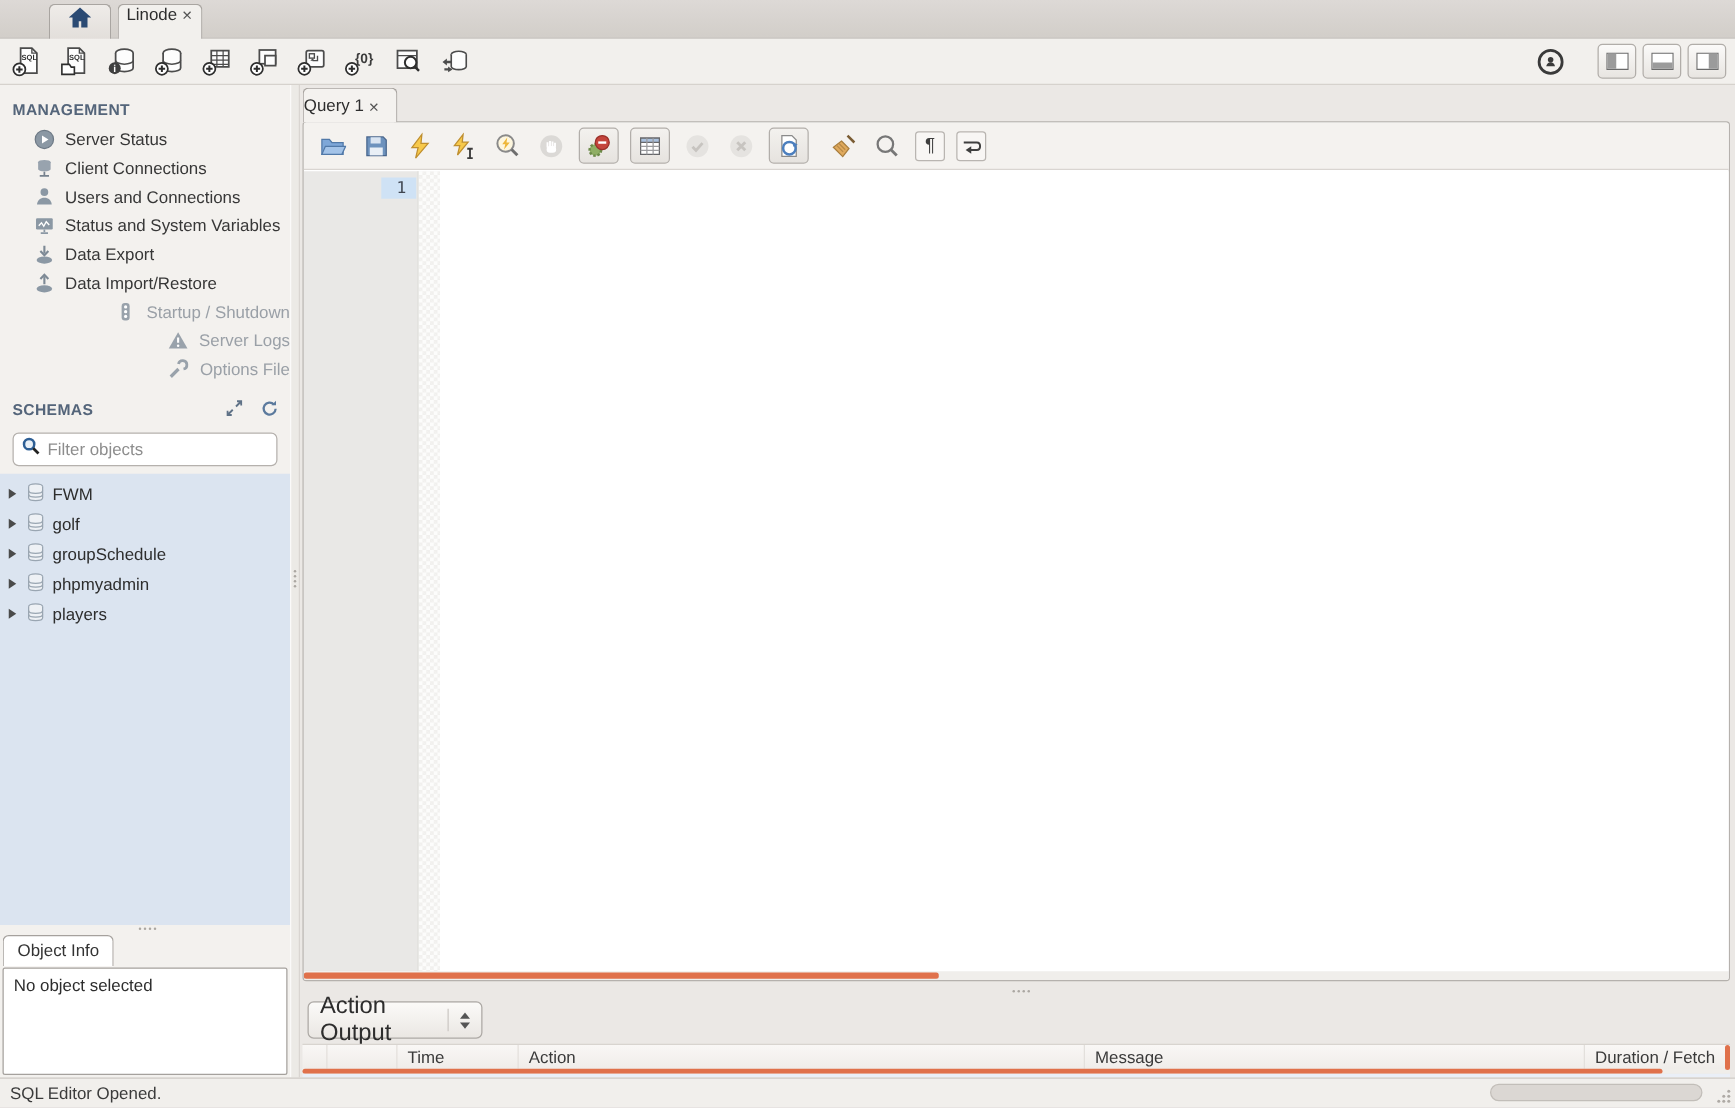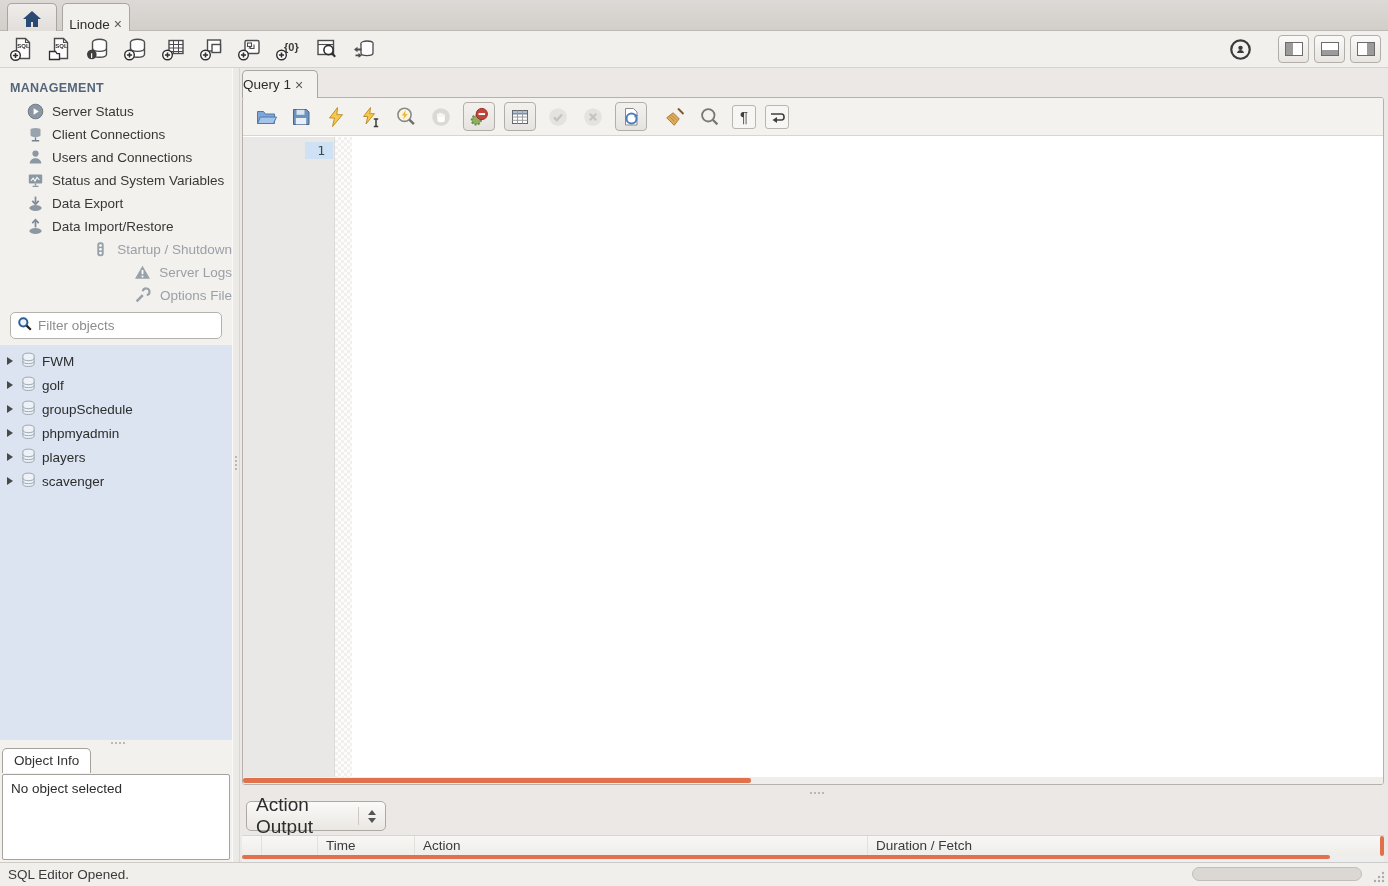--- a/index.html
+++ b/index.html
@@ -3,22 +3,22 @@
 <meta charset="utf-8">
 <style>
   * { box-sizing: border-box; margin: 0; padding: 0; }
   body { font-family: "Liberation Sans", sans-serif; background:#c8c4c0; }
   #app { position:relative; width:1388px; height:886px; background:#ebe8e5; overflow:hidden; }
 
   
   .tabbar { position:absolute; top:0; left:0; right:0; height:31px;
             background:linear-gradient(#ddd9d6,#d2cec9); border-bottom:1px solid #bcb8b3; }
   .wtab { position:absolute; top:3px; height:29px; border:1px solid #a9a5a1; border-bottom:none;
-          border-radius:5px 5px 0 0; display:flex; align-items:flex-end; justify-content:center;
-          gap:3px; font-size:13.5px; color:#2d2d2d; cursor:default; }
+          border-radius:5px 5px 0 0; display:flex; align-items:flex-start; justify-content:center;
+          gap:3px; font-size:13.5px; color:#2d2d2d; cursor:default;margin-left:32px; }
   .wtab.home-tab { left:7px; width:50px; background:linear-gradient(#efecE9,#e2deda); }
   .wtab.conn-tab { left:62px; width:68px; background:#f2f0ed; }
   .close-x { color:#555; font-size:14px; padding:0 1px; cursor:pointer; }
 
   
   .main-toolbar { position:absolute; top:31px; left:0; right:0; height:37px; background:#f2f0ed;
                   border-bottom:1px solid #d6d2cd; display:flex; align-items:center; padding:0 7px; }
   .mt-ico { width:30px; height:28px; display:flex; align-items:center; justify-content:center;
             margin-right:8px; cursor:pointer; }
   .mt-right { margin-left:auto; display:flex; align-items:center; gap:5px; }
@@ -350,20 +350,35 @@
     <div class="nav-item disabled">
       <span class="nav-ico">
         <svg width="17" height="17" viewBox="0 0 17 17">
             <path d="M2.6 14.4l6.2-6.2" stroke="#99a2ab" stroke-width="2.6"></path>
             <path d="M8.8 4.2a3.4 3.4 0 1 1 4 4" fill="none" stroke="#99a2ab" stroke-width="2.2"></path>
           </svg>
       </span>
       <span class="nav-label">Options File</span>
     </div>
 
+    <div class="side-header">
+      <span>SCHEMAS</span>
+      <span class="spacer"></span>
+      <span style="margin-right:8px;cursor:pointer;">
+        <svg width="13" height="13" viewBox="0 0 13 13">
+            <path d="M7.8 5.2L12 1M8.6 1H12v3.4M5.2 7.8L1 12M1 8.6V12h3.4" stroke="#5f7287" stroke-width="1.5" fill="none"></path>
+          </svg>
+      </span>
+      <span style="cursor:pointer;">
+        <svg width="14" height="13" viewBox="0 0 14 13">
+            <path d="M11.2 3.6A4.8 4.8 0 1 0 12.5 7" fill="none" stroke="#5b7a9d" stroke-width="1.8"></path>
+            <path d="M12.8 0.6v3.6H9.2z" fill="#5b7a9d"></path>
+          </svg>
+      </span>
+    </div>
     <div class="filter-box">
       <span>
         <svg width="16" height="16" viewBox="0 0 16 16">
             <circle cx="6.3" cy="6.3" r="4.1" fill="#eaf1f8" stroke="#2e5f95" stroke-width="2"></circle>
             <path d="M9.6 9.6l4.2 4.2" stroke="#222" stroke-width="2.2"></path>
           </svg>
       </span>
       <input type="text" placeholder="Filter objects" style="">
     </div>
 
@@ -416,31 +431,20 @@
         <span class="tri"></span>
         <span>
           <svg width="15" height="16" viewBox="0 0 15 16">
               <ellipse cx="7.5" cy="3.4" rx="5.6" ry="2.3" fill="#eef1f5" stroke="#9aa6b2"></ellipse>
               <path d="M1.9 3.4v8.8c0 1.3 2.5 2.3 5.6 2.3s5.6-1 5.6-2.3V3.4" fill="#eef1f5" stroke="#9aa6b2"></path>
               <path d="M1.9 6.4c0 1.3 2.5 2.3 5.6 2.3s5.6-1 5.6-2.3M1.9 9.4c0 1.3 2.5 2.3 5.6 2.3s5.6-1 5.6-2.3" fill="none" stroke="#9aa6b2"></path>
             </svg>
         </span>
         <span>players</span>
       </div>
-      <div class="schema-item">
-        <span class="tri"></span>
-        <span>
-          <svg width="15" height="16" viewBox="0 0 15 16">
-              <ellipse cx="7.5" cy="3.4" rx="5.6" ry="2.3" fill="#eef1f5" stroke="#9aa6b2"></ellipse>
-              <path d="M1.9 3.4v8.8c0 1.3 2.5 2.3 5.6 2.3s5.6-1 5.6-2.3V3.4" fill="#eef1f5" stroke="#9aa6b2"></path>
-              <path d="M1.9 6.4c0 1.3 2.5 2.3 5.6 2.3s5.6-1 5.6-2.3M1.9 9.4c0 1.3 2.5 2.3 5.6 2.3s5.6-1 5.6-2.3" fill="none" stroke="#9aa6b2"></path>
-            </svg>
-        </span>
-        <span>scavenger</span>
-      </div>
     </div>
 
     <div class="side-bottom">
       <div class="grip-h"></div>
       <div class="otabs">
         <div class="otab active">Object Info</div>
         <div class="otab inactive">Session</div>
       </div>
       <div class="info-panel">
         <span>No object selected</span>
@@ -578,20 +582,21 @@
         <span class="spin">
           <span class="up"></span>
             <span class="down"></span>
         </span>
       </div>
       <div class="grid-head">
         <div class="gh-cell" style="width:20px"></div>
         <div class="gh-cell" style="width:56px"></div>
         <div class="gh-cell" style="width:97px">Time</div>
         <div class="gh-cell" style="width:453px">Action</div>
+        <div class="gh-cell" style="width:400px">Message</div>
         <div class="gh-cell" style="flex:1;border-right:none">Duration / Fetch</div>
       </div>
       <div class="grid-hscroll">
         <div class="grid-hthumb"></div>
       </div>
       <div class="grid-vscroll"></div>
       <div class="first-row"></div>
     </div>
   </div>
 

